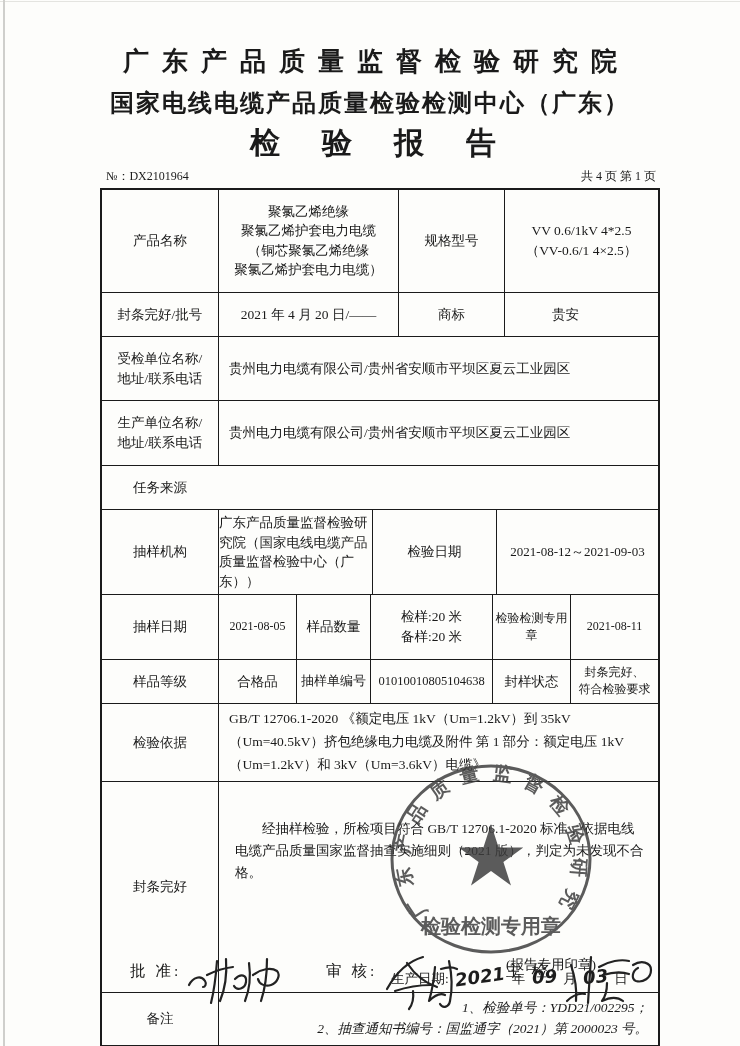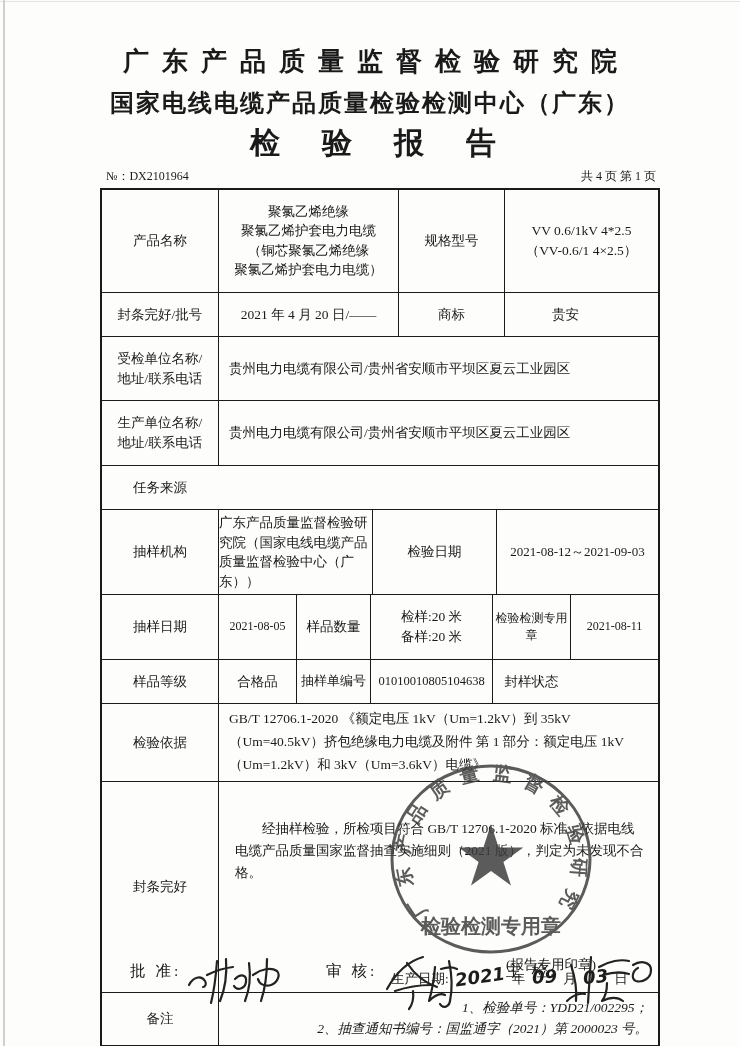--- a/index.html
+++ b/index.html
@@ -117,20 +117,22 @@
       <div class="c sm" style="width:78px">检验检测专用章</div>
       <div class="c sm" style="width:88px">2021-08-11</div>
     </div>
 
     <div class="row r8">
       <div class="c" style="width:116px">样品等级</div>
       <div class="c" style="width:78px">合格品</div>
       <div class="c" style="width:74px;padding:2px 1px;font-size:13px">抽样单编号</div>
       <div class="c sm" style="width:122px;font-size:12.5px">01010010805104638</div>
       <div class="c" style="width:78px">封样状态</div>
+      <div class="c pre sm" style="width:88px">封条完好、
+符合检验要求</div>
     </div>
 
     <div class="row r9">
       <div class="c" style="width:116px">检验依据</div>
       <div class="c left" style="width:440px;line-height:1.7">GB/T 12706.1-2020 《额定电压 1kV（Um=1.2kV）到 35kV（Um=40.5kV）挤包绝缘电力电缆及附件 第 1 部分：额定电压 1kV（Um=1.2kV）和 3kV（Um=3.6kV）电缆》</div>
     </div>
 
 
     <div class="row r11">
       <div class="c" style="width:116px">封条完好</div>

